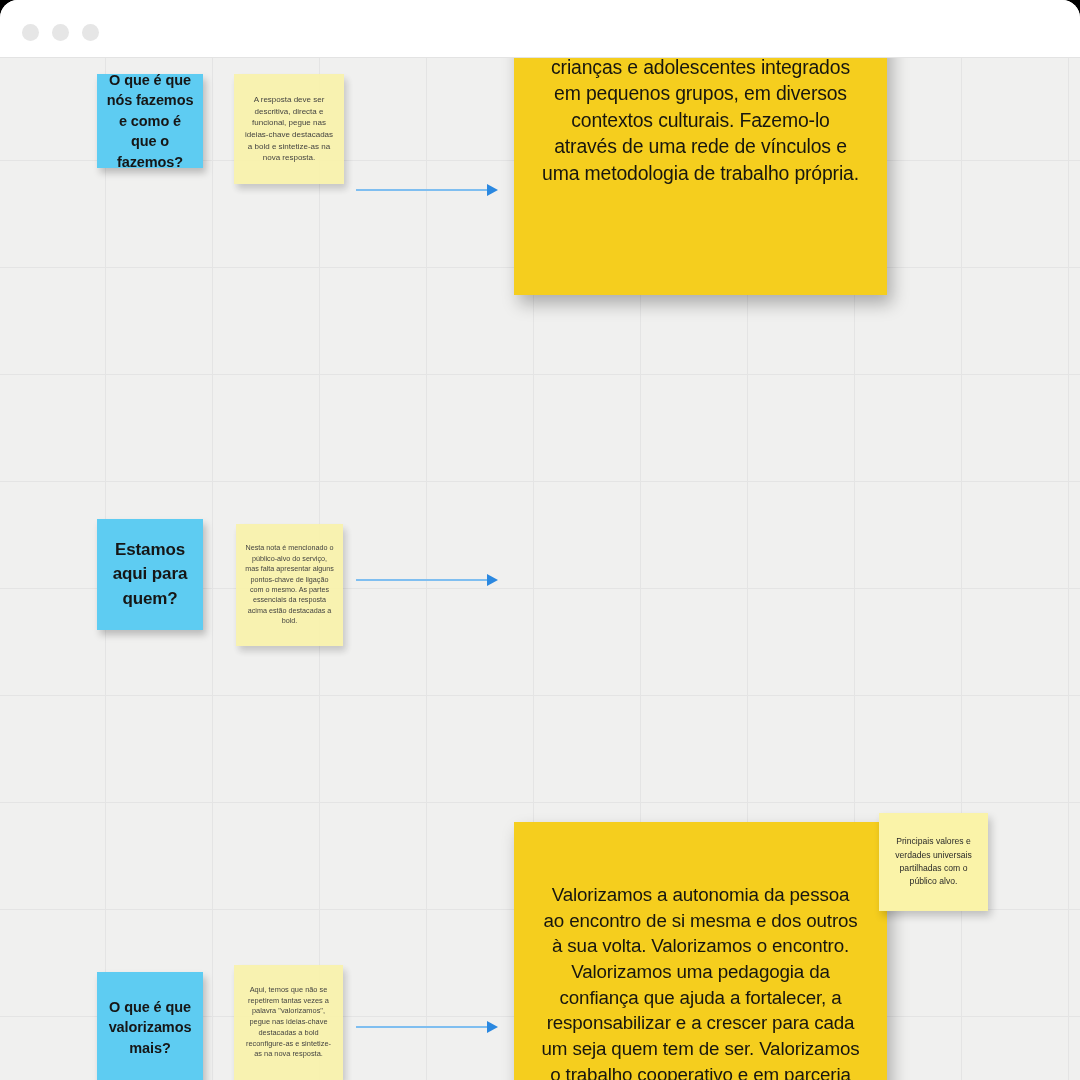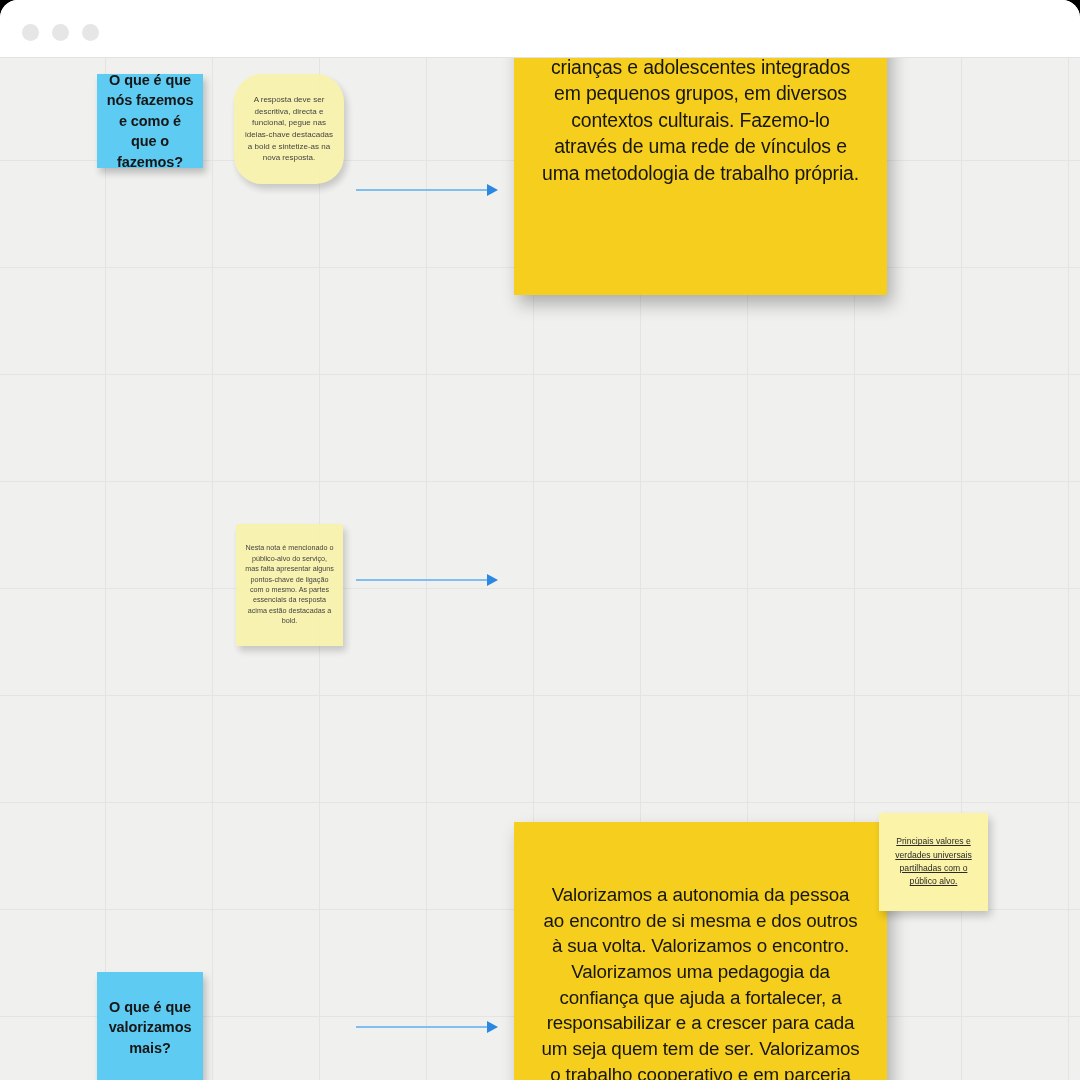--- a/index.html
+++ b/index.html
@@ -110,21 +110,20 @@
     letter-spacing: -0.15px;
   }
 
   .note-yellow-side {
     background: #FAF3A8;
     box-shadow: 3px 5px 8px rgba(0,0,0,0.20);
     font-size: 8.6px;
     line-height: 1.55;
     padding: 8px 10px;
     color: #2a2a28;
-    text-decoration: underline;
   }
 
   
   .connector {
     position: absolute;
     height: 12px;
     display: flex;
     align-items: center;
   }
   .connector-line {
@@ -153,48 +152,54 @@
       <div class="traffic-dot"></div>
     </div>
   </div>
 
   <div id="canvas">
 
     <div class="note note-blue" style="left:97px; top:16px; width:106px; height:94px;">
       <span>O que é que nós fazemos e como é que o fazemos?</span>
     </div>
 
-    <div class="note note-yellow-small blurred" style="left:234px; top:16px; width:110px; height:110px;border-radius:28px;">
+    <div class="note note-yellow-small blurred" style="left:234px; top:16px; width:110px; height:110px;">
       <span>A resposta deve ser descritiva, directa e funcional, pegue nas ideias-chave destacadas a bold e sintetize-as na nova resposta.</span>
     </div>
 
     <div class="connector" style="left:356px; top:126px; width:142px;">
       <div class="connector-line"></div>
       <div class="connector-head"></div>
     </div>
 
     <div class="note note-yellow-big" style="left:514px; top:-58px; width:373px; height:295px; align-items:flex-start; padding-top:54px;">
       <span>crianças e adolescentes integrados em pequenos grupos, em diversos contextos culturais. Fazemo-lo através de uma rede de vínculos e uma metodologia de trabalho própria.</span>
     </div>
 
+    <div class="note note-blue" style="left:97px; top:461px; width:106px; height:111px; font-size:17px;">
+      <span>Estamos aqui para quem?</span>
+    </div>
 
     <div class="note note-yellow-small blurred" style="left:236px; top:466px; width:107px; height:122px; font-size:7.2px;">
       <span>Nesta nota é mencionado o público-alvo do serviço, mas falta apresentar alguns pontos-chave de ligação com o mesmo. As partes essenciais da resposta acima estão destacadas a bold.</span>
     </div>
 
     <div class="connector" style="left:356px; top:516px; width:142px;">
       <div class="connector-line"></div>
       <div class="connector-head"></div>
     </div>
 
 
     <div class="note note-blue" style="left:97px; top:914px; width:106px; height:111px;">
       <span>O que é que valorizamos mais?</span>
     </div>
 
+    <div class="note note-yellow-small blurred" style="left:234px; top:907px; width:109px; height:115px; font-size:7.4px;">
+      <span>Aqui, temos que não se repetirem tantas vezes a palavra "valorizamos", pegue nas ideias-chave destacadas a bold reconfigure-as e sintetize-as na nova resposta.</span>
+    </div>
 
     <div class="connector" style="left:356px; top:963px; width:142px;">
       <div class="connector-line"></div>
       <div class="connector-head"></div>
     </div>
 
     <div class="note note-yellow-big" style="left:514px; top:764px; width:373px; height:330px; align-items:flex-start; padding-top:60px; font-size:18.8px;">
       <span>Valorizamos a autonomia da pessoa ao encontro de si mesma e dos outros à sua volta. Valorizamos o encontro. Valorizamos uma pedagogia da confiança que ajuda a fortalecer, a responsabilizar e a crescer para cada um seja quem tem de ser. Valorizamos o trabalho cooperativo e em parceria com as famílias, a Escola e outros intervenientes</span>
     </div>
 

